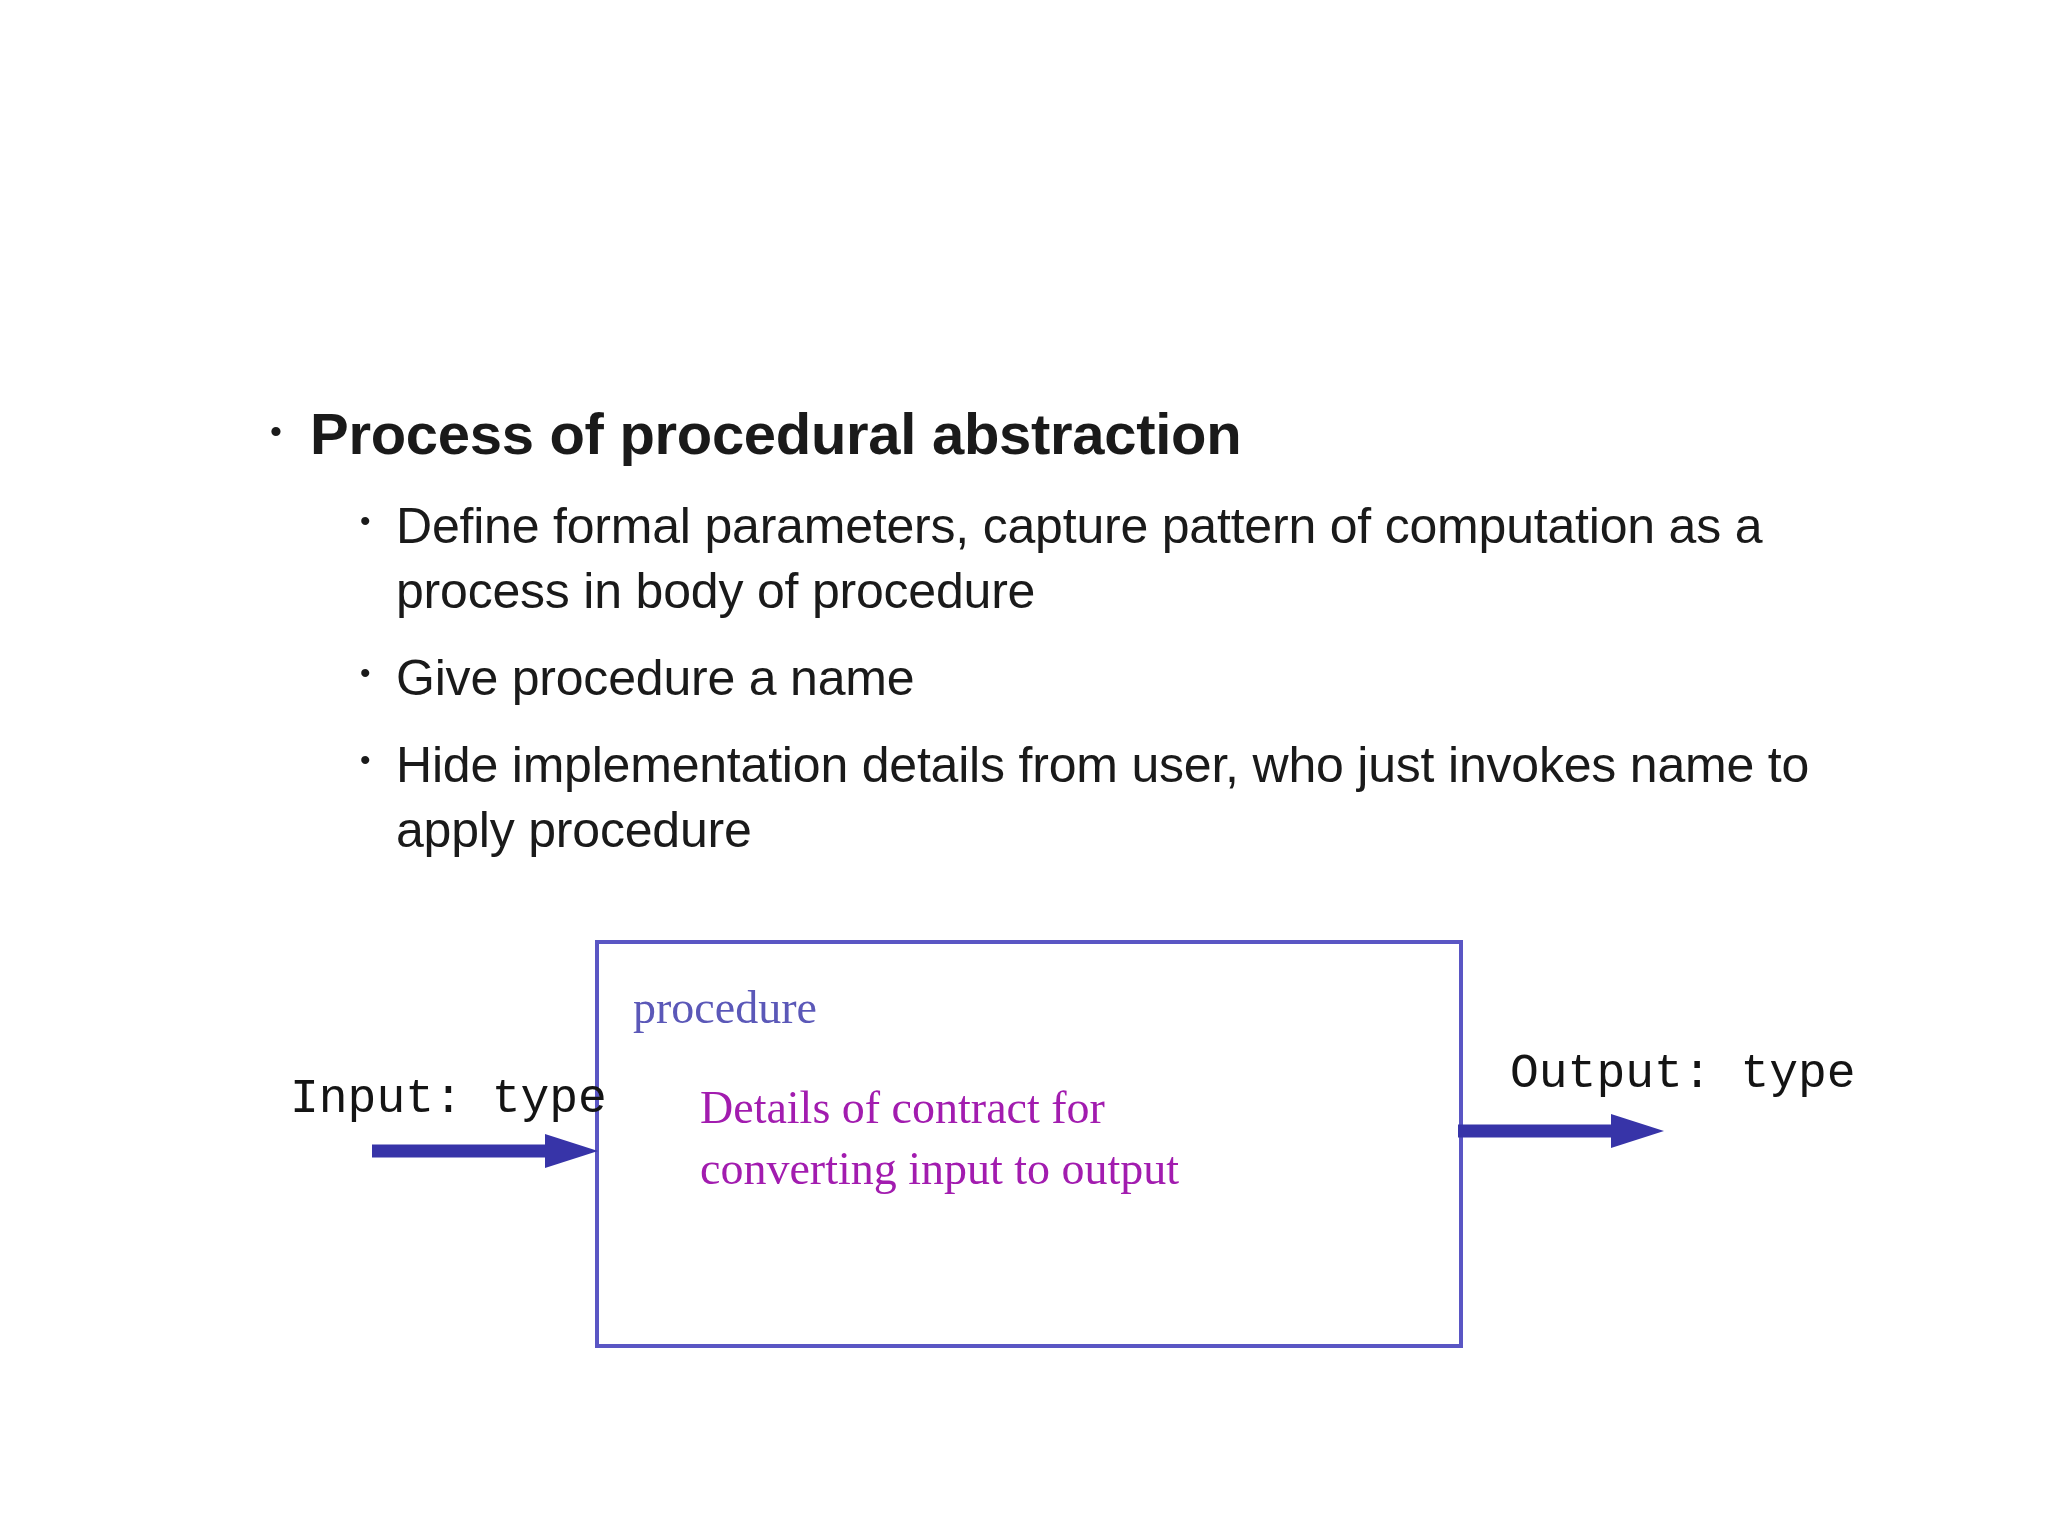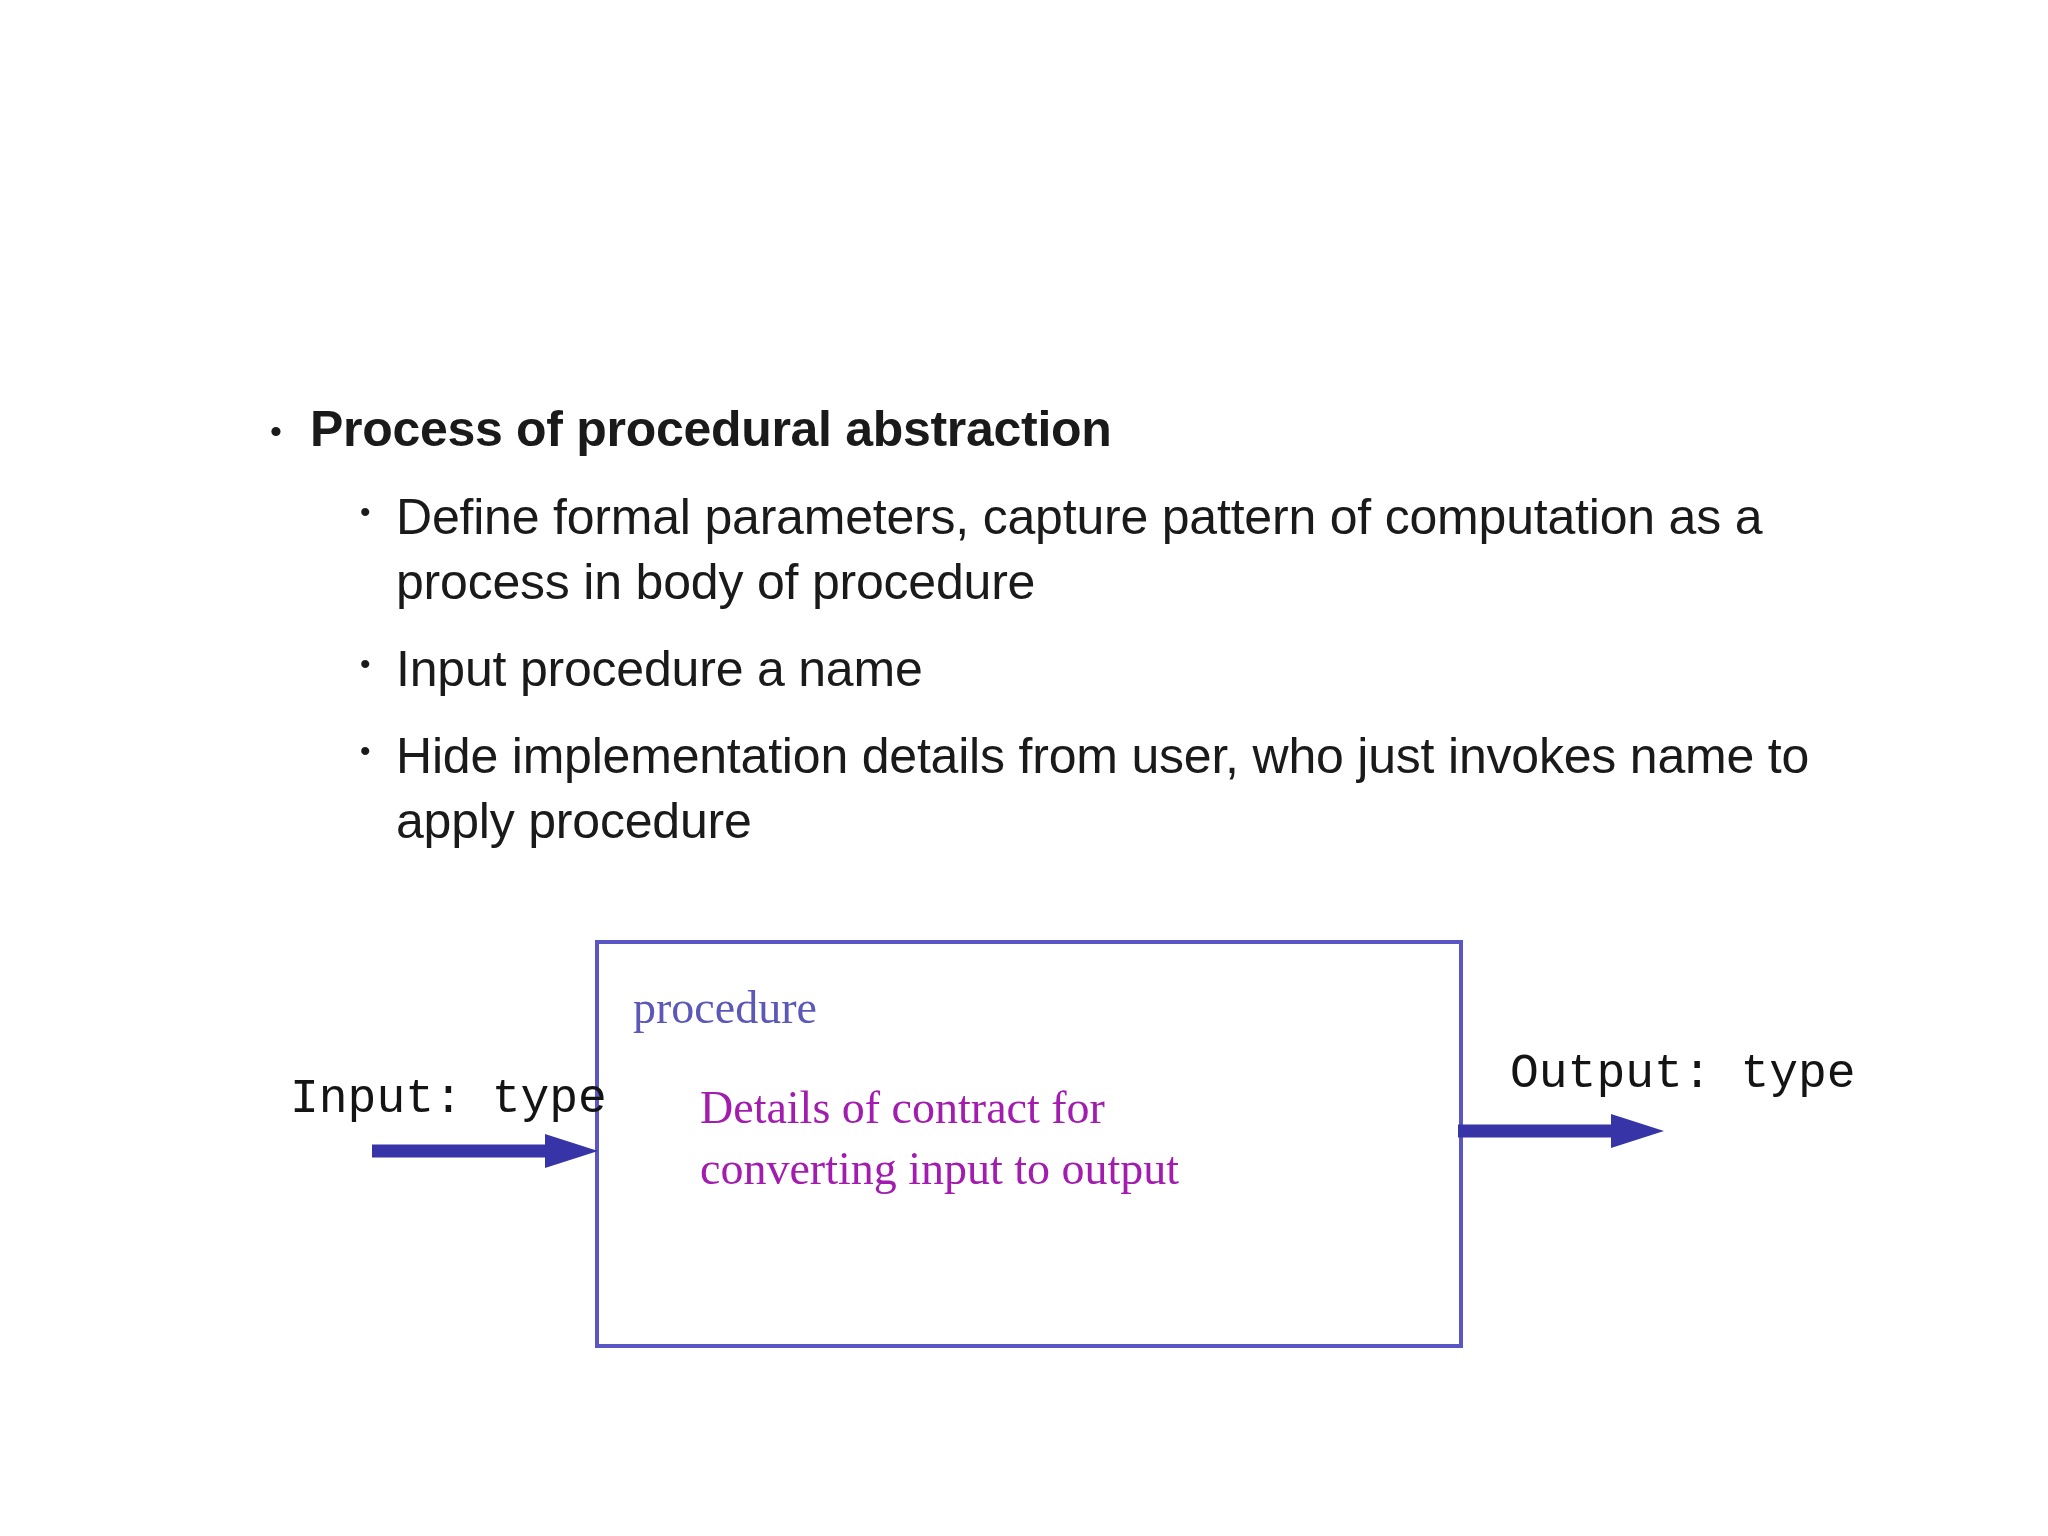--- a/index.html
+++ b/index.html
@@ -44,21 +44,21 @@
   
   .level1 {
     margin-bottom: 26px;
   }
   .level1 .bullet-dot {
     font-size: 34px;
     width: 40px;
     padding-top: 14px;
   }
   .level1 .bullet-text {
-    font-size: 50px;
+    font-size: 58px;
     font-weight: bold;
     letter-spacing: -0.3px;
     line-height: 1.18;
   }
 
   
   .sub-list {
     margin-left: 90px;
   }
   .level2 {
@@ -152,21 +152,21 @@
 
     <div class="sub-list">
 
       <div class="bullet-row level2">
         <span class="bullet-dot">•</span>
         <span class="bullet-text">Define formal parameters, capture pattern of computation as a process in body of procedure</span>
       </div>
 
       <div class="bullet-row level2">
         <span class="bullet-dot">•</span>
-        <span class="bullet-text">Input procedure a name</span>
+        <span class="bullet-text">Give procedure a name</span>
       </div>
 
       <div class="bullet-row level2">
         <span class="bullet-dot">•</span>
         <span class="bullet-text">Hide implementation details from user, who just invokes name to apply procedure</span>
       </div>
 
     </div>
   </div>
 

